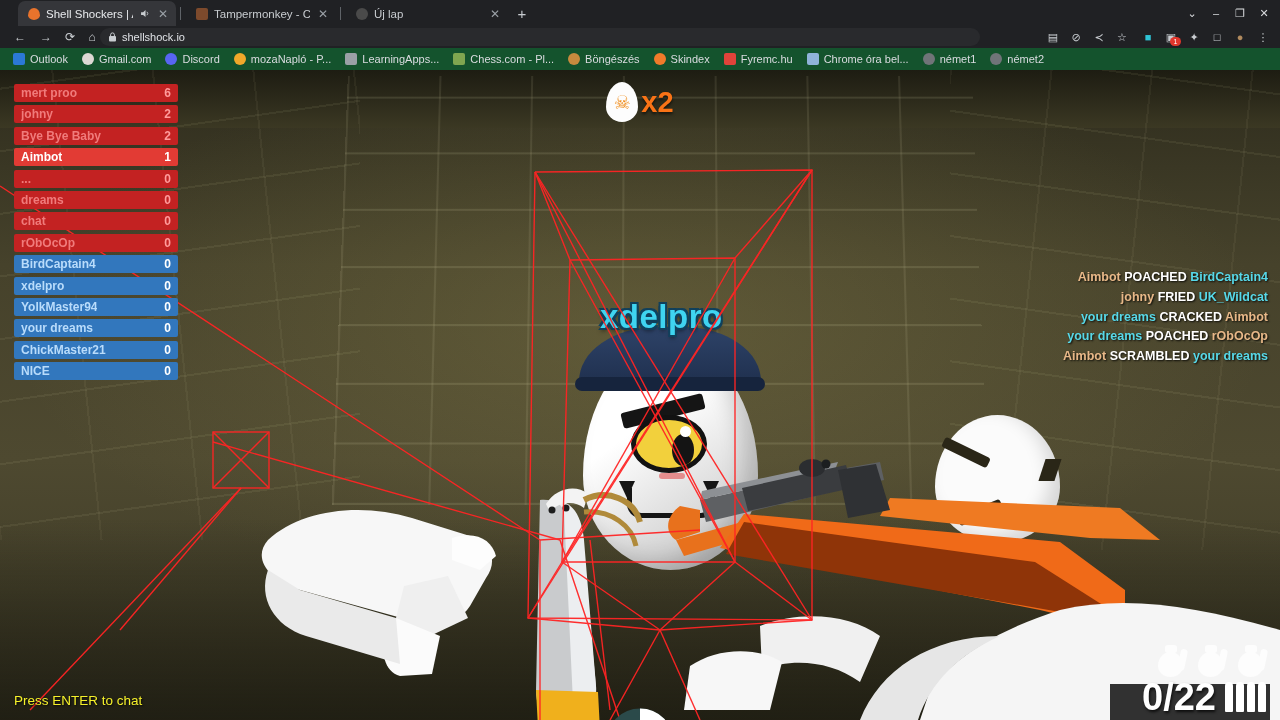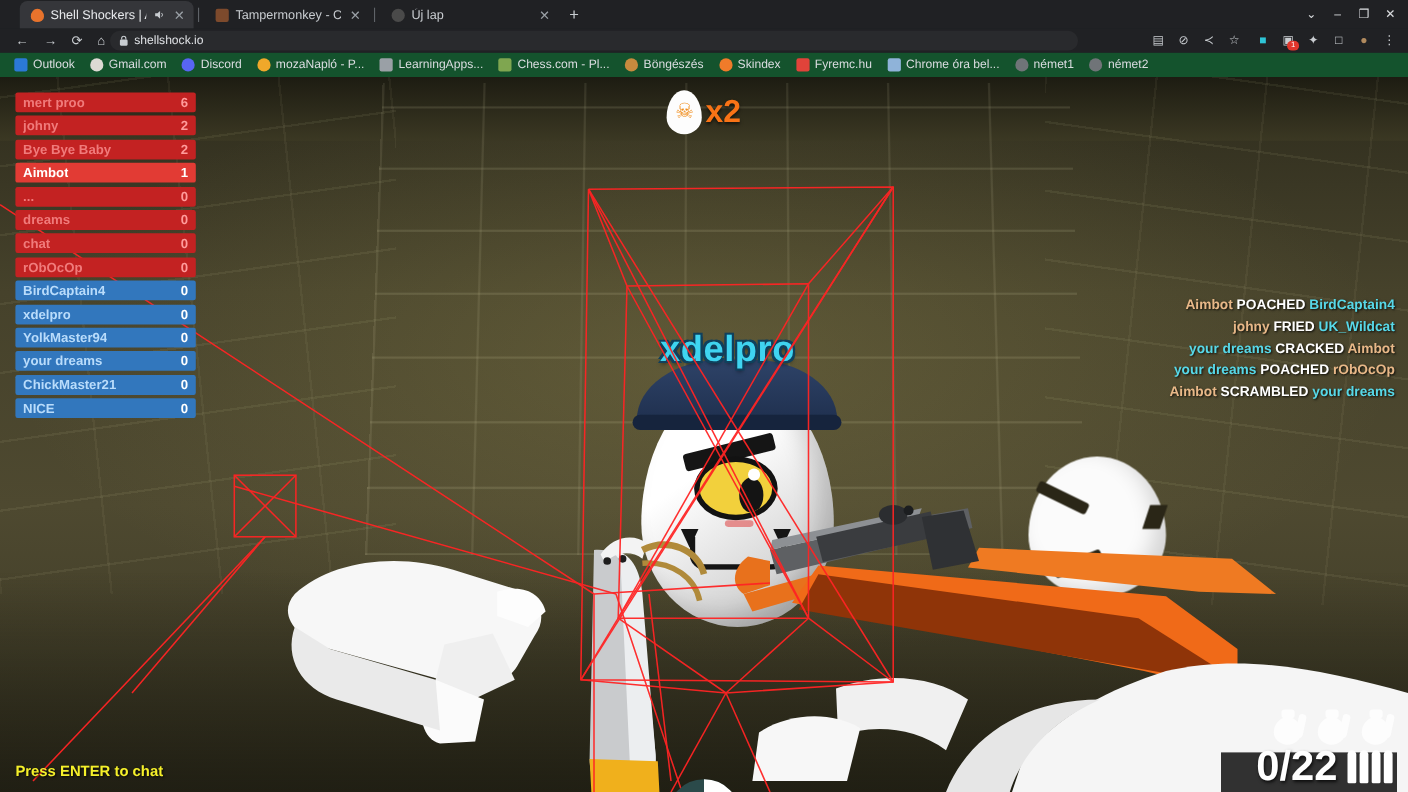--- a/index.html
+++ b/index.html
@@ -210,21 +210,21 @@
     background:#fdfdfd; border-radius:4px; transform:rotate(12deg); }
   .ammorow{ display:flex; align-items:center; justify-content:flex-start; gap:9px; }
   .ammotxt{ font-size:38px; font-weight:700; color:#fff; line-height:1;
     text-shadow:1px 2px 3px rgba(0,0,0,.75); }
   .bullets{ display:flex; gap:3px; align-items:flex-end; }
   .bullets span{ display:block; width:8px; height:30px; background:#fff;
     border-radius:4px 4px 1px 1px; }
 
   
   .chat{ position:absolute; left:14px; bottom:12px; z-index:22;
-    font-size:13.5px; font-weight:700; color:#f5f02a;
+    font-size:13.5px; font-weight:400; color:#f5f02a;
     text-shadow:1px 1px 2px rgba(0,0,0,.8); }
 </style>
 </head>
 <body>
 
 <div id="app">
 
   <div class="chrome">
 
     <div class="tabstrip">

